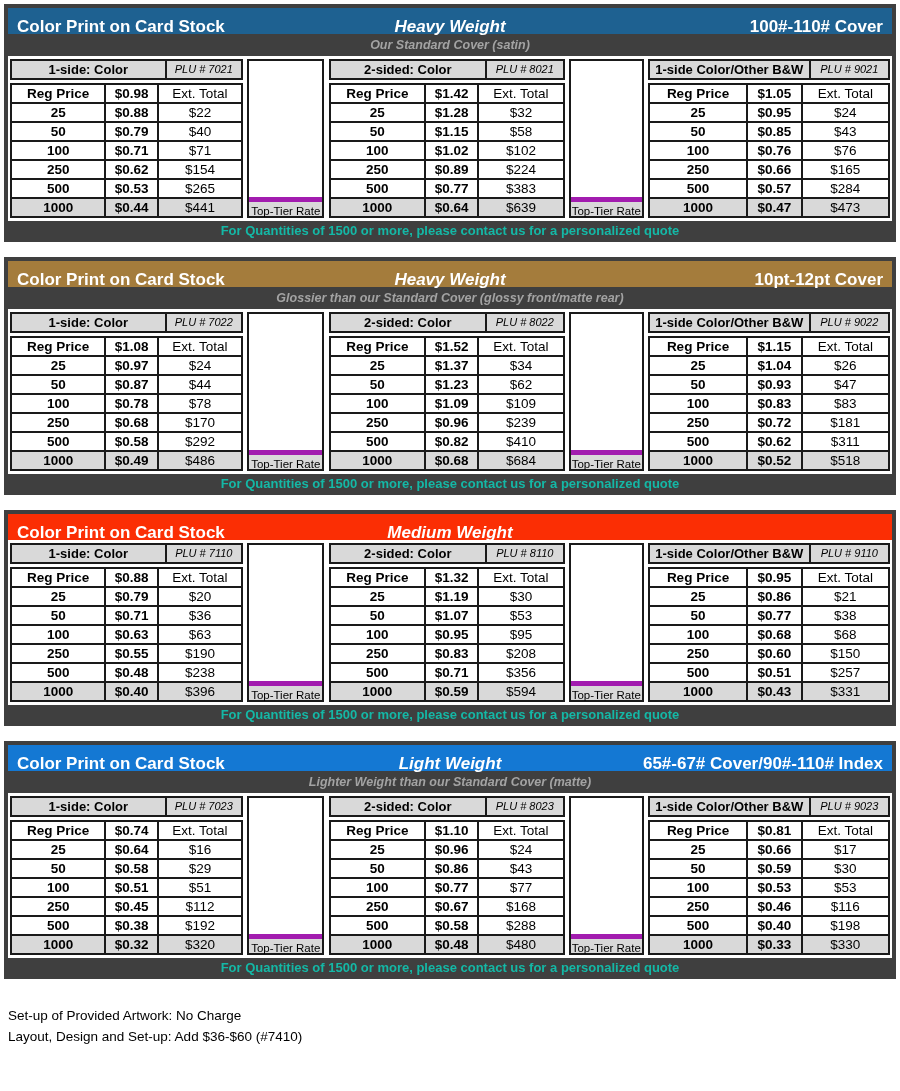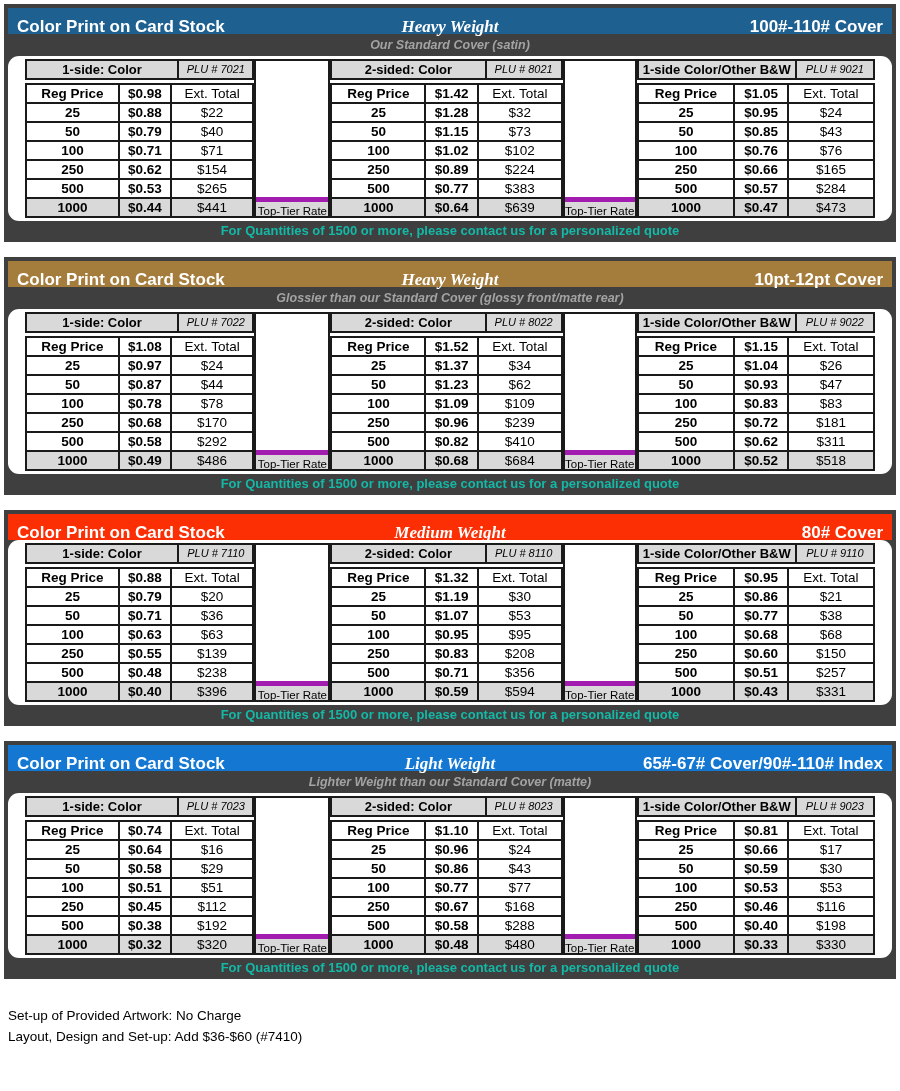--- a/index.html
+++ b/index.html
@@ -18,32 +18,31 @@
   }
   .title-bar {
     height: 26px;
     display: grid;
     grid-template-columns: 1fr auto 1fr;
     align-items: center;
     color: #fff; font-weight: bold; font-size: 17px;
     padding: 9px 9px;
   }
   .title-left  { text-align: left; }
-  .title-center{ text-align: left; font-style: italic; padding: 0 10px; font-family: Liberation Serif, serif; }
+  .title-center{ text-align: left; font-style: italic; padding: 0 10px; }
   .title-right { text-align: right; }
   .subtitle {
     height: 22px; line-height: 22px;
     text-align: center; color: #a3a3a3;
     font-weight: bold; font-style: italic; font-size: 12.5px;
   }
   .tables {
     background: #fff;
     display: flex; justify-content: space-between; align-items: stretch;
-    padding: 3px 17px;
-    border-radius: 11px;
+    padding: 3px 2px;
   }
   .ptable { width: 233px; }
   .ptable.t1 { width: 236px; }
   .ptable.t2 { width: 242px; }
   .thead {
     display: flex; height: 21px;
     border: 2px solid #1a1a1a; background: #D9D9D9;
     margin-bottom: 3px; align-items: stretch;
   }
   .thead .lbl {
@@ -158,21 +157,21 @@
                 <td class="c2">Ext. Total</td>
               </tr>
               <tr>
                 <td class="c0">25</td>
                 <td class="c1">$1.28</td>
                 <td class="c2">$32</td>
               </tr>
               <tr>
                 <td class="c0">50</td>
                 <td class="c1">$1.15</td>
-                <td class="c2">$73</td>
+                <td class="c2">$58</td>
               </tr>
               <tr>
                 <td class="c0">100</td>
                 <td class="c1">$1.02</td>
                 <td class="c2">$102</td>
               </tr>
               <tr>
                 <td class="c0">250</td>
                 <td class="c1">$0.89</td>
                 <td class="c2">$224</td>
@@ -390,21 +389,20 @@
             </tbody>
           </table>
         </div>
       </div>
       <div class="quote">For Quantities of 1500 or more, please contact us for a personalized quote</div>
     </div>
     <div class="section">
       <div class="title-bar" style="background: rgb(251, 46, 4);">
         <div class="title-left">Color Print on Card Stock</div>
         <div class="title-center">Medium Weight</div>
-        <div class="title-right">80# Cover</div>
       </div>
       <div class="tables">
         <div class="ptable t0">
           <div class="thead">
             <div class="lbl">1-side: Color</div>
             <div class="plu">PLU # 7110</div>
           </div>
           <table class="tbody">
             <tbody>
               <tr>
@@ -423,21 +421,21 @@
                 <td class="c2">$36</td>
               </tr>
               <tr>
                 <td class="c0">100</td>
                 <td class="c1">$0.63</td>
                 <td class="c2">$63</td>
               </tr>
               <tr>
                 <td class="c0">250</td>
                 <td class="c1">$0.55</td>
-                <td class="c2">$139</td>
+                <td class="c2">$190</td>
               </tr>
               <tr>
                 <td class="c0">500</td>
                 <td class="c1">$0.48</td>
                 <td class="c2">$238</td>
               </tr>
               <tr class="last">
                 <td class="c0">1000</td>
                 <td class="c1">$0.40</td>
                 <td class="c2">$396</td>

